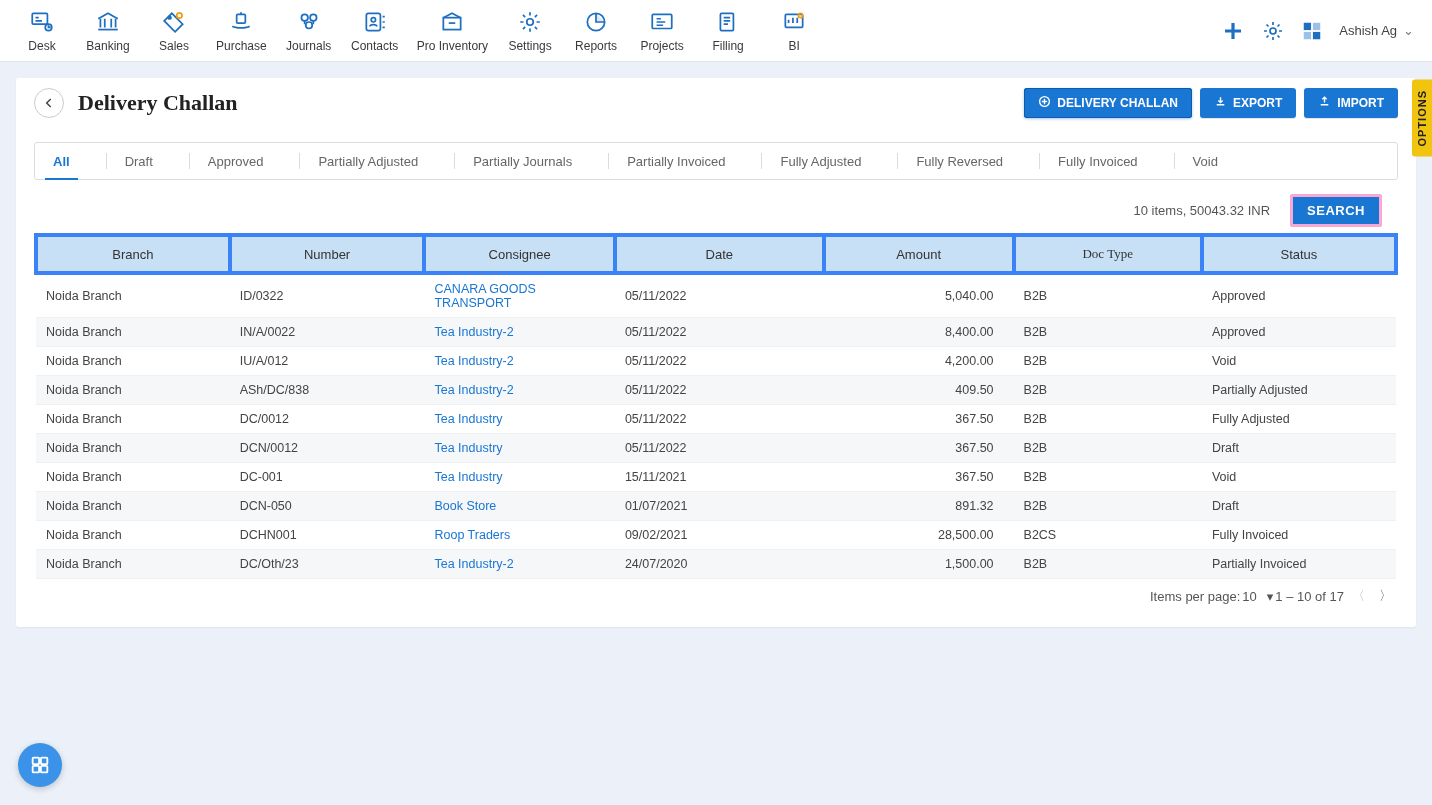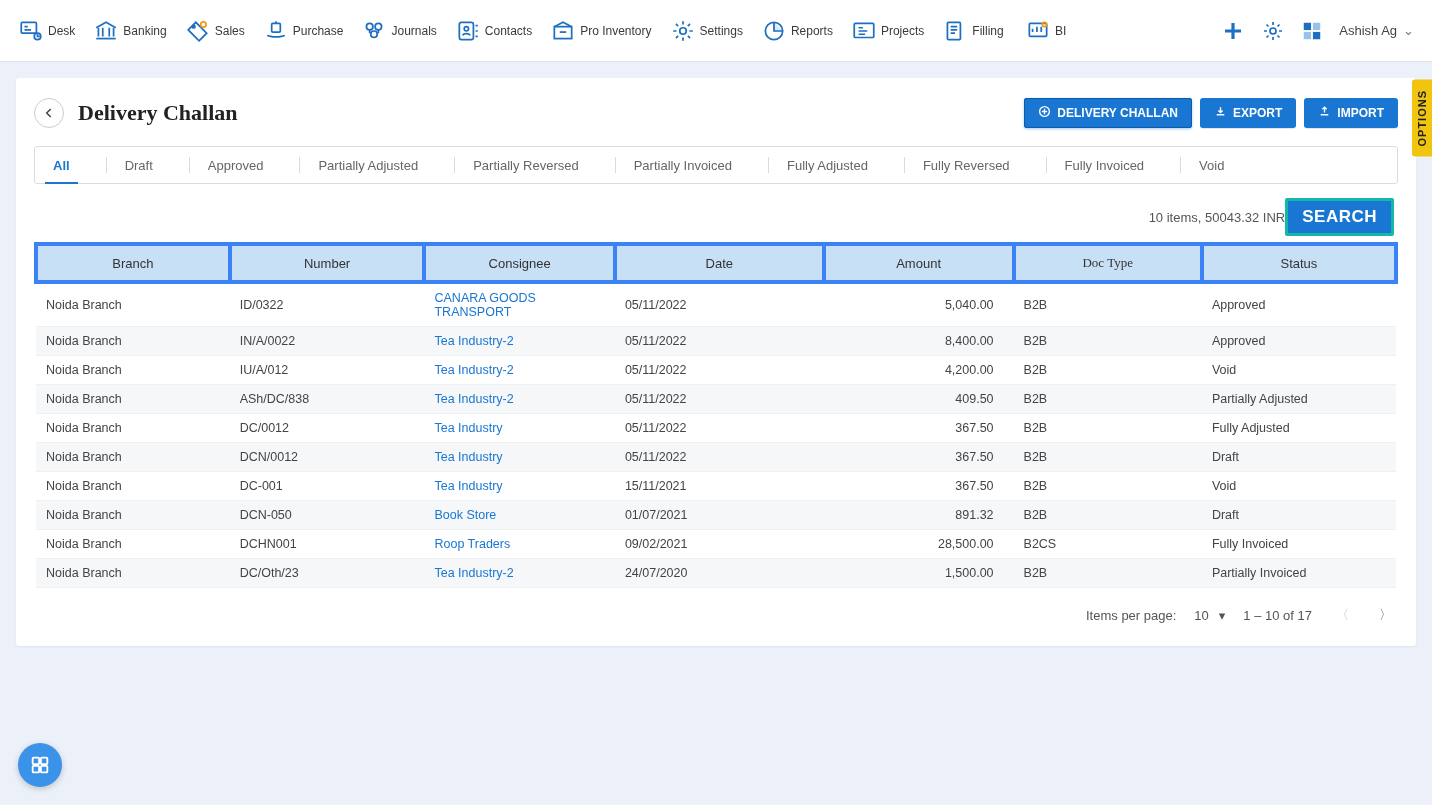--- a/index.html
+++ b/index.html
@@ -18,82 +18,82 @@
   .topnav {
     background: #fff;
     border-bottom: 1px solid #e0e3e8;
     height: 62px;
     display: flex;
     align-items: stretch;
     padding: 0 18px;
   }
   .nav-items { display: flex; gap: 18px; }
   .nav-item {
-    display: flex; flex-direction: row; align-items: center;
+    display: flex; flex-direction: column; align-items: center;
     justify-content: center; gap: 4px; min-width: 48px; cursor: pointer;
   }
   .nav-icon { width: 26px; height: 26px; display:flex;align-items:center;justify-content:center;}
   .nav-icon svg { stroke:#1e6fc0; fill:none; stroke-width:1.6;}
   .nav-label { font-size: 12px; color:#3a3a3a;}
   .nav-right { margin-left:auto; display:flex; align-items:center; gap:16px; }
   .icon-btn { cursor:pointer; display:flex; align-items:center; justify-content:center; }
   .user-area { display:flex; align-items:flex-end; gap:6px; cursor:pointer; color:#444;}
   .user-area .chev { color:#777; }
 
   
   .panel {
     margin: 16px;
     background:#fff;
     border-radius:3px;
-    padding:20px 18px 18px;
+    padding:10px 18px 18px;
     box-shadow: 0 1px 2px rgba(0,0,0,.05);
   }
   .header-row { display:flex; align-items:center; }
   .back-btn {
     width:30px;height:30px;border:1px solid #ccc;border-radius:50%;
     display:flex;align-items:center;justify-content:center;
     cursor:pointer;color:#444;
   }
   .page-title { font-family: Georgia, 'Times New Roman', serif; font-weight:600; font-size:22px; margin-left:14px; color:#222;}
   .header-actions { margin-left:auto; display:flex; gap:8px;}
   .btn-primary {
     background:#1976d2; color:#fff; border:none; padding:7px 14px;
     border-radius:3px; font-size:12px; font-weight:600; cursor:pointer;
     display:flex; align-items:center; gap:6px;
     box-shadow: 0 1px 0 rgba(0,0,0,.1);
   }
   .btn-primary:first-child { box-shadow: 0 0 0 1px #0c5cab inset, 0 1px 3px rgba(25,118,210,.4); }
 
   
   .tabs-bar {
-    margin-top:18px;
+    margin-top:24px;
     border:1px solid #d9dde3; border-radius:3px;
     display:flex; align-items:center;
   }
   .tab {
     padding:10px 18px; font-size:13px; color:#666; cursor:pointer;
     display:flex; align-items:center;
   }
   .tab + .tab::before{
     content:""; display:block; width:1px; height:16px; background:#d9dde3; margin-right:18px;
   }
   .tab.active { color:#1976d2; font-weight:600; position:relative;}
   .tab.active::after{
     content:""; position:absolute; left:10px; right:10px; bottom:-1px; height:2px; background:#1976d2;
   }
 
   
   .summary-row {
     display:flex; align-items:center; justify-content:flex-end;
-    margin:14px 4px 6px; gap:0;
+    margin:14px 16px 6px; gap:20px;
   }
   .summary-text { color:#555; font-size:13px;}
   .btn-search {
-    background:#1976d2; color:#fff; border:3px solid #14b8a6;
-    padding:6px 14px; border-radius:2px; font-size:17px; font-weight:700; cursor:pointer;
+    background:#1976d2; color:#fff; border:3px solid #f9a8d4;
+    padding:6px 14px; border-radius:2px; font-size:13px; font-weight:700; cursor:pointer;
     letter-spacing:.5px;
   }
 
   
   table.data { width:100%; border-collapse:collapse; }
   thead th {
     background:#c7e0f6; color:#333; font-weight:500;
     padding:9px 10px; font-size:13px; text-align:left;
     border:4px solid #3b82f6;
   }
@@ -108,21 +108,21 @@
     padding:7px 10px; font-size:12.5px; color:#444;
     border-bottom:1px solid #eef1f4;
   }
   tbody tr:nth-child(even){ background:#f6f7f9;}
   tbody td.link { color:#1976d2; }
   tbody td.amount { text-align:right; padding-right:20px;}
 
   
   .pager {
     display:flex; justify-content:flex-end; align-items:center;
-    gap:18px; margin-top:14px; color:#555; font-size:13px;
+    gap:2px; margin-top:4px; color:#555; font-size:13px;
   }
   .pager .sel{ display:flex; align-items:center; gap:10px; cursor:pointer;}
   .pager .arrow{ cursor:pointer; color:#666; padding:4px 6px;}
   .pager .arrow.disabled{ color:#bbb; cursor:default;}
 
   
   .options-tab{
     position:absolute; right:0; top:80px; background:#f1c40f;
     writing-mode: vertical-rl; transform: rotate(180deg);
     padding:10px 4px; font-size:11px; font-weight:600; letter-spacing:1px;
@@ -330,21 +330,21 @@
     <div class="tab">
         <span>Draft</span>
       </div>
     <div class="tab">
         <span>Approved</span>
       </div>
     <div class="tab">
         <span>Partially Adjusted</span>
       </div>
     <div class="tab">
-        <span>Partially Reversed</span>
+        <span>Partially Journals</span>
       </div>
     <div class="tab">
         <span>Partially Invoiced</span>
       </div>
     <div class="tab">
         <span>Fully Adjusted</span>
       </div>
     <div class="tab">
         <span>Fully Reversed</span>
       </div>

